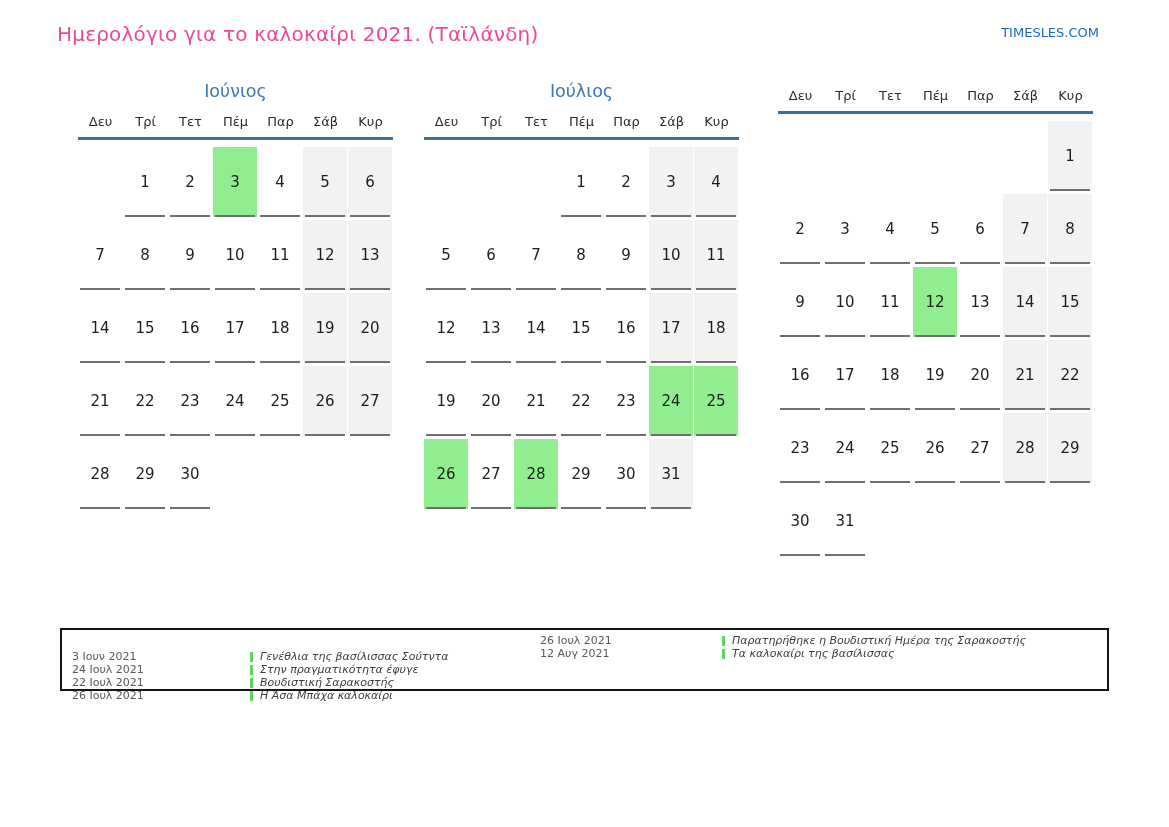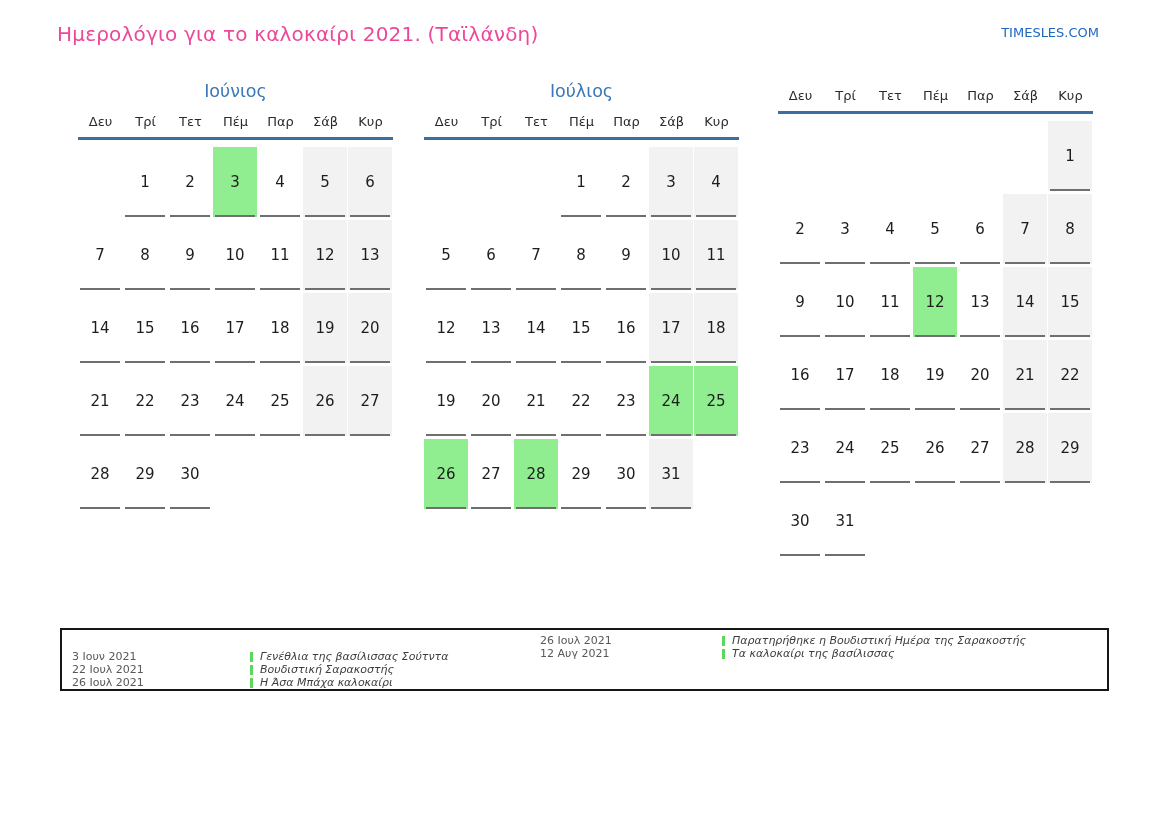--- a/index.html
+++ b/index.html
@@ -253,20 +253,25 @@
   </div>
 
 <div id="legend" class="legend">
     <div class="legend-col legend-col-0">
       <div class="legend-row">
         <span class="legend-date">3 Ιουν 2021</span>
         <span class="legend-marker"></span>
         <span class="legend-label">Γενέθλια της βασίλισσας Σούτντα</span>
       </div>
       <div class="legend-row">
+        <span class="legend-date">24 Ιουλ 2021</span>
+        <span class="legend-marker"></span>
+        <span class="legend-label">Στην πραγματικότητα έφυγε</span>
+      </div>
+      <div class="legend-row">
         <span class="legend-date">22 Ιουλ 2021</span>
         <span class="legend-marker"></span>
         <span class="legend-label">Βουδιστική Σαρακοστής</span>
       </div>
       <div class="legend-row">
         <span class="legend-date">26 Ιουλ 2021</span>
         <span class="legend-marker"></span>
         <span class="legend-label">Η Άσα Μπάχα καλοκαίρι</span>
       </div>
     </div>

